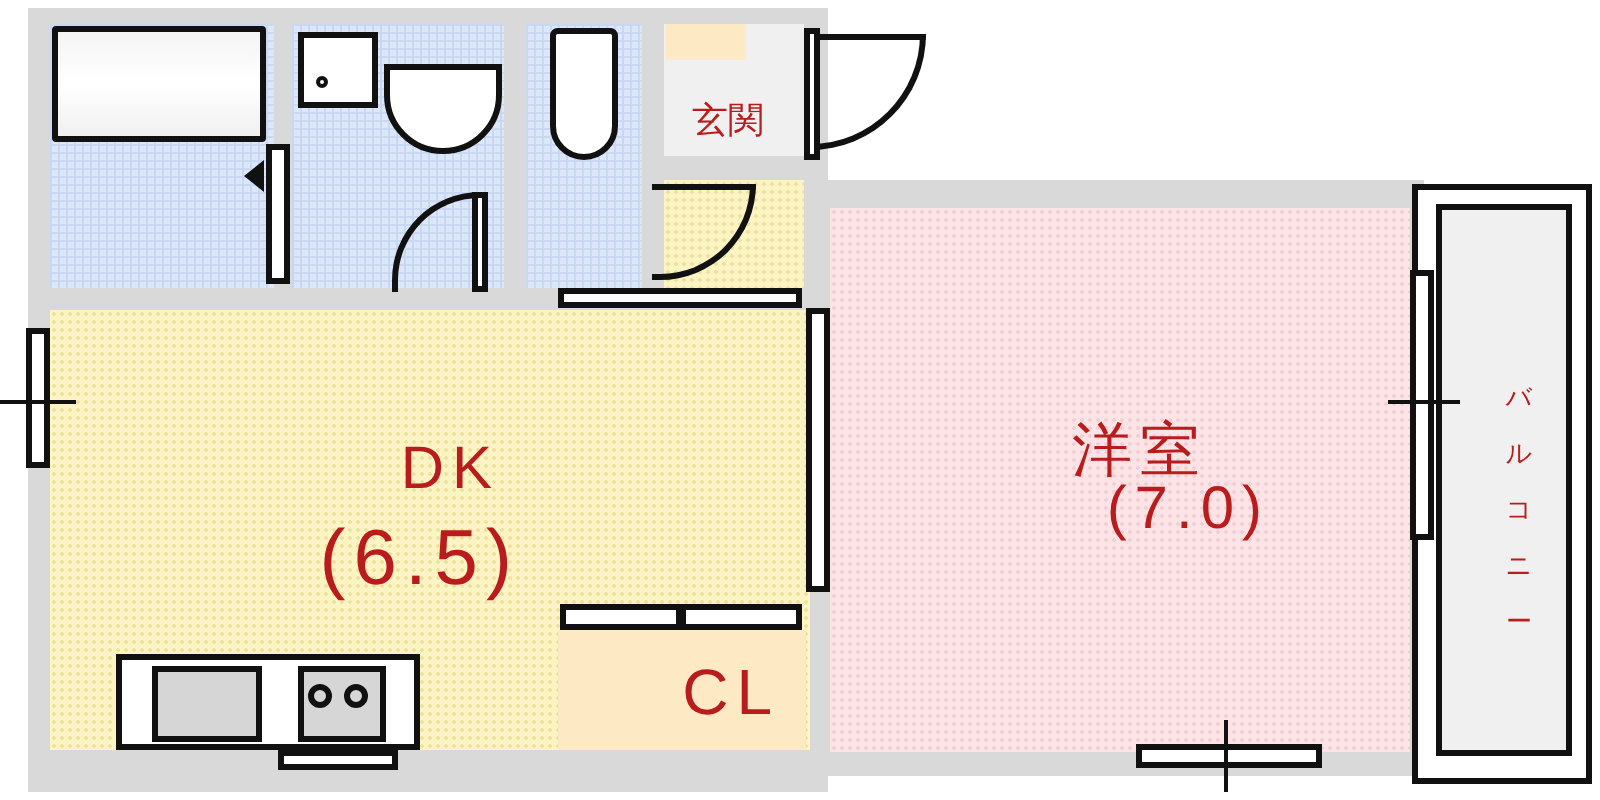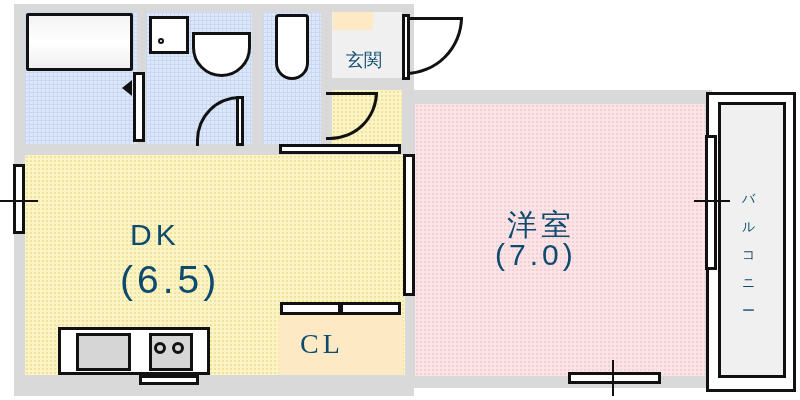--- a/index.html
+++ b/index.html
@@ -4,21 +4,21 @@
 <style>
   html,body{margin:0;padding:0;background:#fff;}
   body{width:800px;height:400px;position:relative;overflow:hidden;font-family:"DejaVu Sans",sans-serif;}
   .abs{position:absolute;box-sizing:border-box;}
   .wall{background:#d9d9d9;}
   .blue{background-color:#dce8fa;background-image:linear-gradient(#c8d8f2 1px,transparent 1px),linear-gradient(90deg,#c8d8f2 1px,transparent 1px);background-size:4px 4px;}
   .yellow{background-color:#fdf4c4;background-image:radial-gradient(#efe2a0 0.8px,transparent 0.9px);background-size:4px 4px;}
   .pink{background-color:#fbe3e6;background-image:radial-gradient(#f2cfd4 0.8px,transparent 0.9px);background-size:4px 4px;}
   .peach{background:#fde9c4;}
   .lightgray{background:#f0f0f0;}
-  .label{color:#0c4a6e;font-family:"Liberation Sans",sans-serif;text-align:left;letter-spacing:4px;}
+  .label{color:#b91c1c;font-family:"Liberation Sans",sans-serif;text-align:right;letter-spacing:4px;}
   .blk{border:3px solid #111;background:#fff;}
   .line{background:#111;}
 </style>
 </head>
 <body>
 
 <div class="abs wall" style="left:14px;top:4px;width:400px;height:392px;"></div>
 <div class="abs wall" style="left:400px;top:90px;width:312px;height:298px;"></div>
 
 <div class="abs" style="left:414px;top:0;width:386px;height:90px;background:#fff;"></div>
@@ -58,26 +58,26 @@
 <div class="abs blk" style="left:58px;top:327px;width:152px;height:48px;"></div>
 <div class="abs blk" style="left:76px;top:333px;width:55px;height:38px;background:#d6d6d6;"></div>
 <div class="abs blk" style="left:149px;top:333px;width:44px;height:38px;background:#d6d6d6;"></div>
 <div class="abs" style="left:154px;top:342px;width:12px;height:12px;border:3px solid #111;border-radius:50%;"></div>
 <div class="abs" style="left:172px;top:342px;width:12px;height:12px;border:3px solid #111;border-radius:50%;"></div>
 <div class="abs blk" style="left:139px;top:375px;width:60px;height:10px;"></div>
 
 <div class="abs peach" style="left:279px;top:315px;width:124px;height:60px;"></div>
 <div class="abs blk" style="left:280px;top:302px;width:61px;height:13px;"></div>
 <div class="abs blk" style="left:340px;top:302px;width:61px;height:13px;"></div>
-<div class="abs label" style="left:300px;top:328px;width:90px;font-size:28px;font-family:Liberation Serif, serif;">CL</div>
+<div class="abs label" style="left:300px;top:328px;width:90px;font-size:32px;">CL</div>
 
 <div class="abs blk" style="left:403px;top:154px;width:12px;height:142px;"></div>
 
 <div class="abs pink" style="left:415px;top:104px;width:290px;height:272px;"></div>
-<div class="abs label" style="left:507px;top:205px;width:120px;font-size:30px;">洋室</div>
+<div class="abs label" style="left:484px;top:205px;width:120px;font-size:30px;">洋室</div>
 <div class="abs label" style="left:495px;top:238px;width:140px;font-size:30px;">(7.0)</div>
 <div class="abs blk" style="left:568px;top:372px;width:93px;height:12px;"></div>
 <div class="abs line" style="left:612px;top:360px;width:2px;height:36px;"></div>
 
 <div class="abs" style="left:706px;top:92px;width:90px;height:300px;border:3px solid #111;background:#fff;"></div>
 <div class="abs lightgray" style="left:718px;top:102px;width:68px;height:276px;border:3px solid #111;"></div>
 <div class="abs label" style="left:742px;top:185px;width:24px;font-size:13px;letter-spacing:0;line-height:28px;word-break:break-all;">バルコニー</div>
 <div class="abs blk" style="left:705px;top:135px;width:12px;height:135px;"></div>
 <div class="abs line" style="left:694px;top:200px;width:36px;height:2px;"></div>
 

